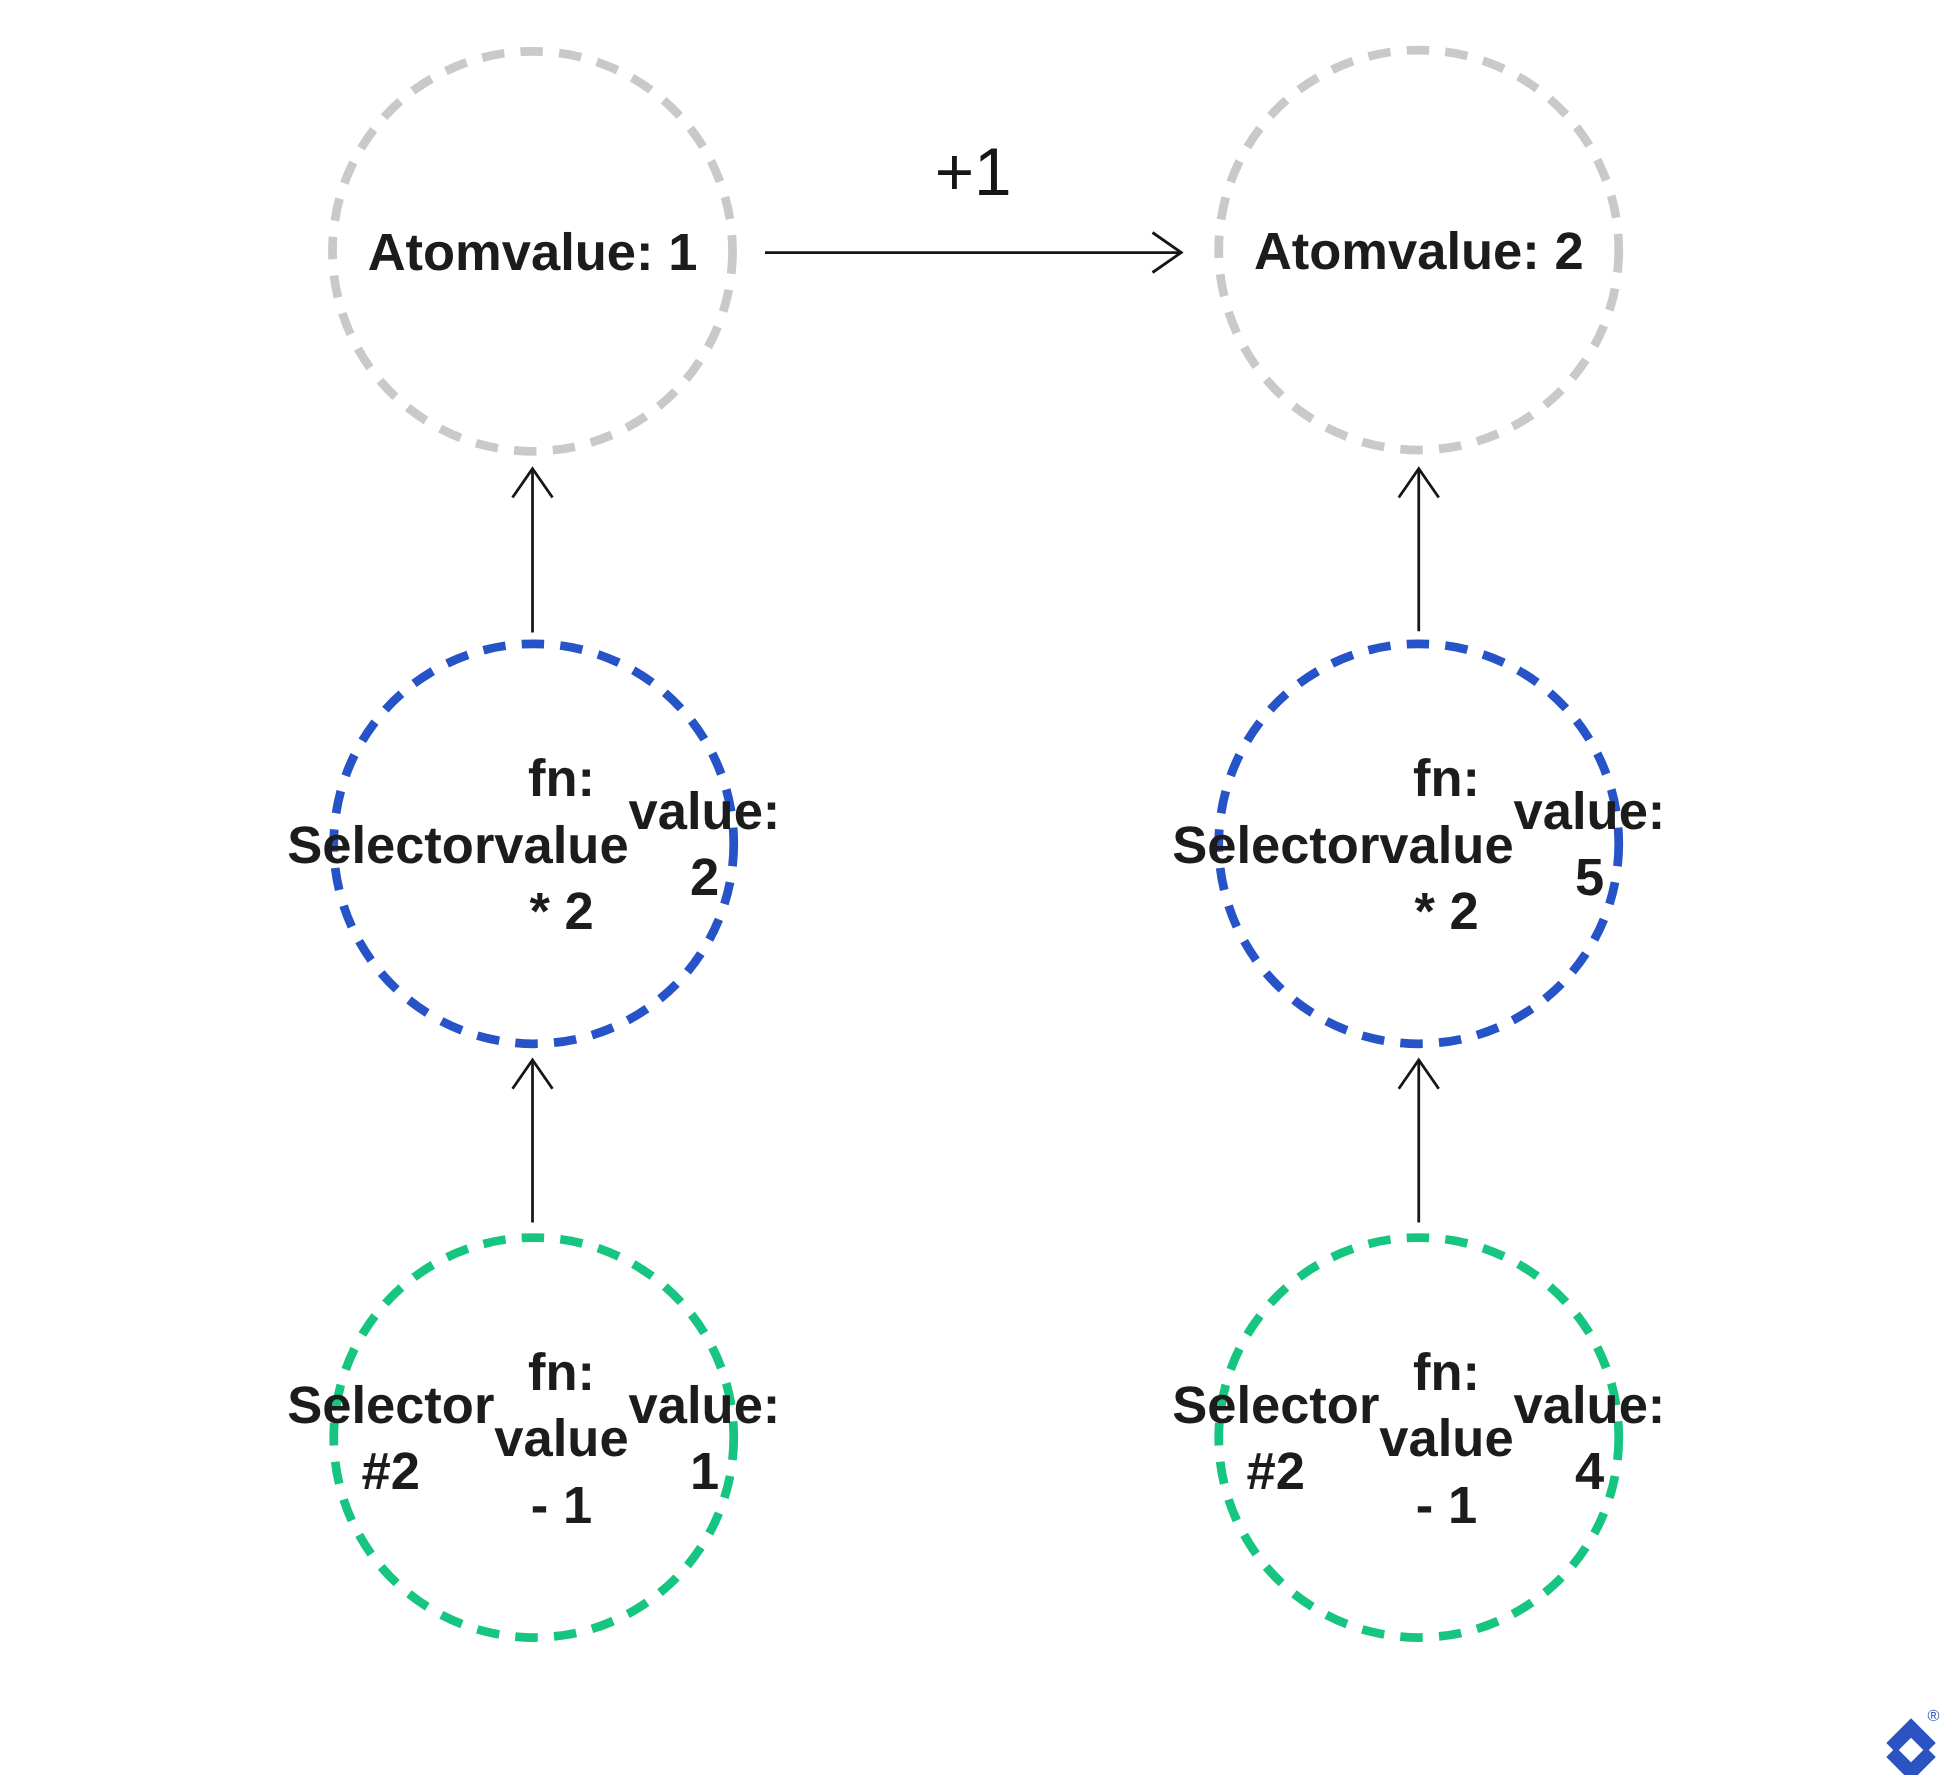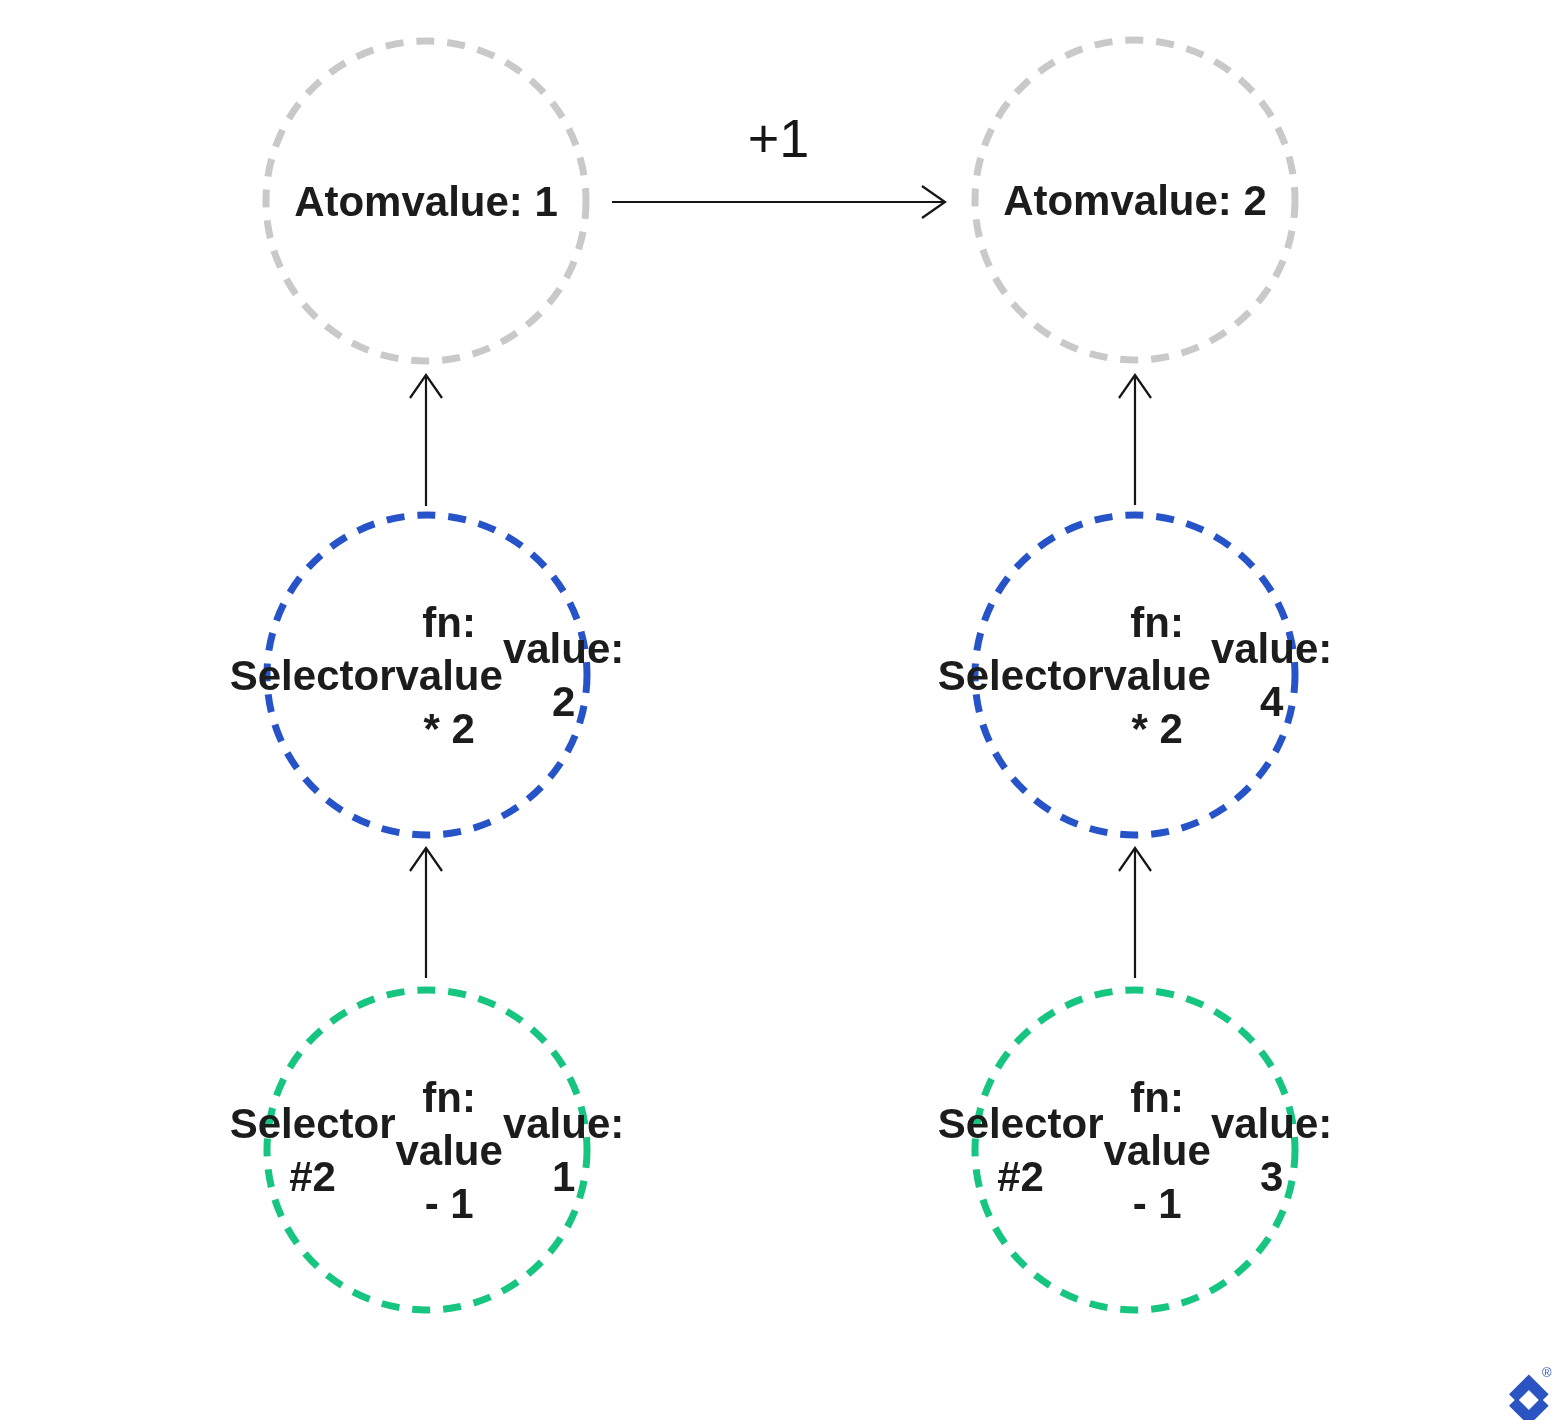--- a/index.html
+++ b/index.html
@@ -176,32 +176,32 @@
     </div>
   </div>
 
   <div class="node pos-r-selector">
     <svg class="ring" viewBox="0 0 330 330">
       <circle cx="165" cy="165" r="160" stroke="#2753c9"></circle>
     </svg>
     <div class="node-text">
       <div class="node-title">Selector</div>
       <div class="node-line">fn: value * 2</div>
-      <div class="node-line">value: 4</div>
+      <div class="node-line">value: 5</div>
     </div>
   </div>
 
   <div class="node pos-r-selector2">
     <svg class="ring" viewBox="0 0 330 330">
       <circle cx="165" cy="165" r="160" stroke="#16c57f"></circle>
     </svg>
     <div class="node-text">
       <div class="node-title">Selector #2</div>
       <div class="node-line">fn: value - 1</div>
-      <div class="node-line">value: 3</div>
+      <div class="node-line">value: 4</div>
     </div>
   </div>
 
   <svg class="logo" viewBox="0 0 80 80" width="80" height="80">
     <g transform="rotate(45 40 44)" fill="#2b53c1">
       <path d="M 24 24 H 52 V 35 H 35 V 52 H 24 Z"></path>
       <path d="M 60 32 V 60 H 32 V 49 H 49 V 32 Z"></path>
     </g>
     <text x="56" y="21" fill="#2b53c1">®</text>
   </svg>

